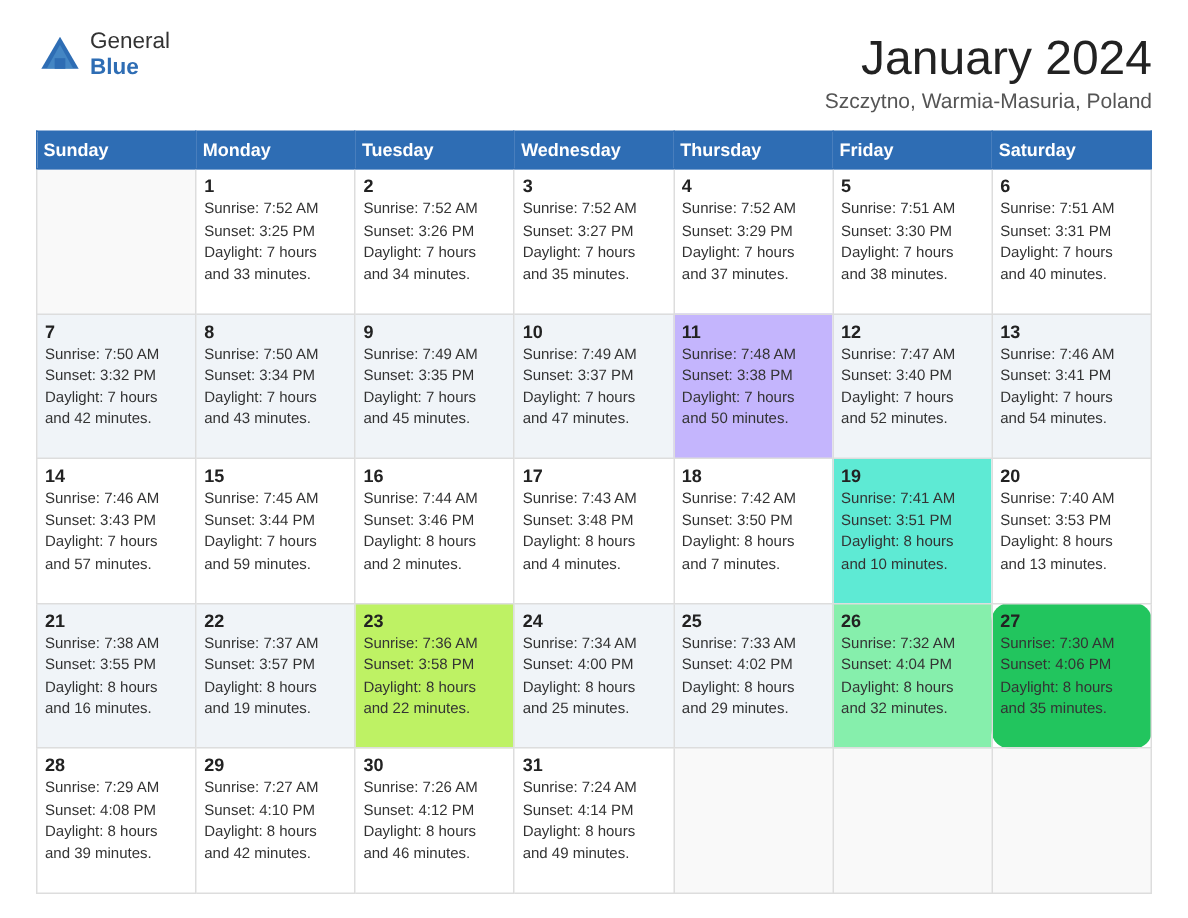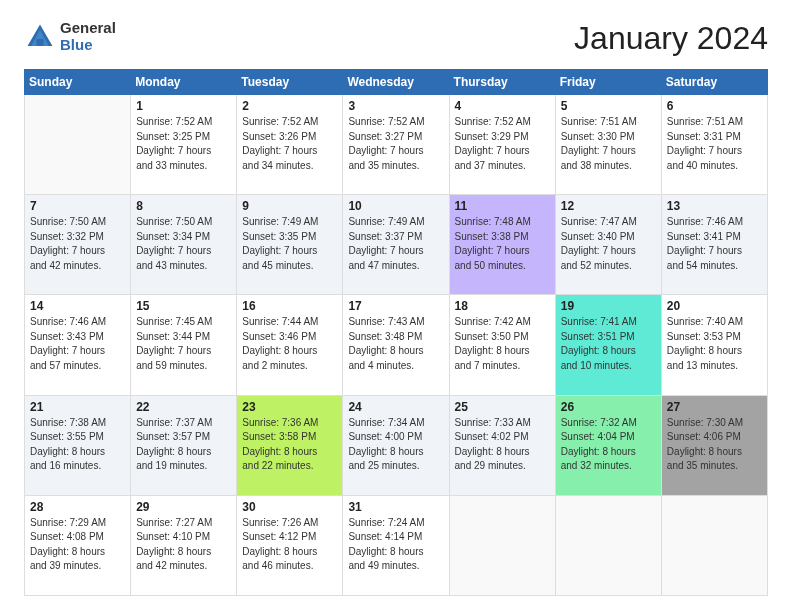--- a/index.html
+++ b/index.html
@@ -28,21 +28,21 @@
       align-items: center;
       gap: 4px;
     }
     .logo-text {
       display: flex;
       flex-direction: column;
       line-height: 1.1;
     }
     .logo-general {
       font-size: 15px;
-      font-weight: bold;
+      font-weight: normal;
       color: #333;
     }
     .logo-blue {
       font-size: 15px;
       font-weight: bold;
       color: #2e6db4;
     }
     .logo-icon {
       width: 32px;
       height: 32px;
@@ -122,20 +122,21 @@
         <polygon points="18,10 28,28 8,28" fill="#5a9fd4" opacity="0.5"></polygon>
         <rect x="14" y="20" width="8" height="8" fill="#2e6db4"></rect>
       </svg>
       <div class="logo-text">
         <span class="logo-general">General</span>
         <span class="logo-blue">Blue</span>
       </div>
     </div>
     <div class="title-block">
       <div class="title-month">January 2024</div>
+      <div class="title-location">Szczytno, Warmia-Masuria, Poland</div>
     </div>
   </div>
 
   <table class="calendar">
     <thead>
       <tr>
         <th>Sunday</th>
         <th>Monday</th>
         <th>Tuesday</th>
         <th>Wednesday</th>
@@ -328,21 +329,21 @@
 Daylight: 8 hours
 and 29 minutes.</div>
           </td>
           <td style="background: #86efac;">
             <span class="day-num">26</span>
             <div class="day-info" style="white-space: pre-line;">Sunrise: 7:32 AM
 Sunset: 4:04 PM
 Daylight: 8 hours
 and 32 minutes.</div>
           </td>
-          <td style="background: #a3a3a3;">
+          <td style="background: #22c55e; border-radius: 12px;">
             <span class="day-num">27</span>
             <div class="day-info" style="white-space: pre-line;">Sunrise: 7:30 AM
 Sunset: 4:06 PM
 Daylight: 8 hours
 and 35 minutes.</div>
           </td>
         </tr>
         <tr>
           <td style="background: rgb(255, 255, 255);">
             <span class="day-num">28</span>

